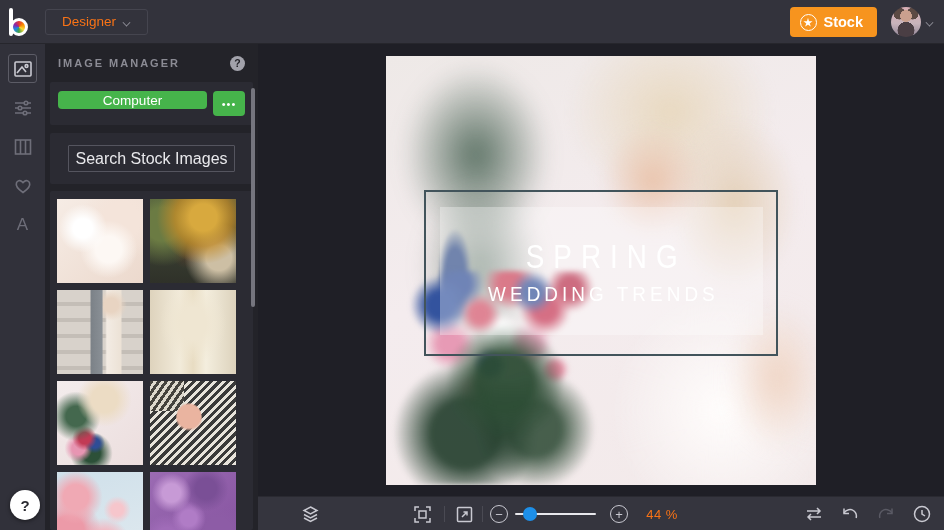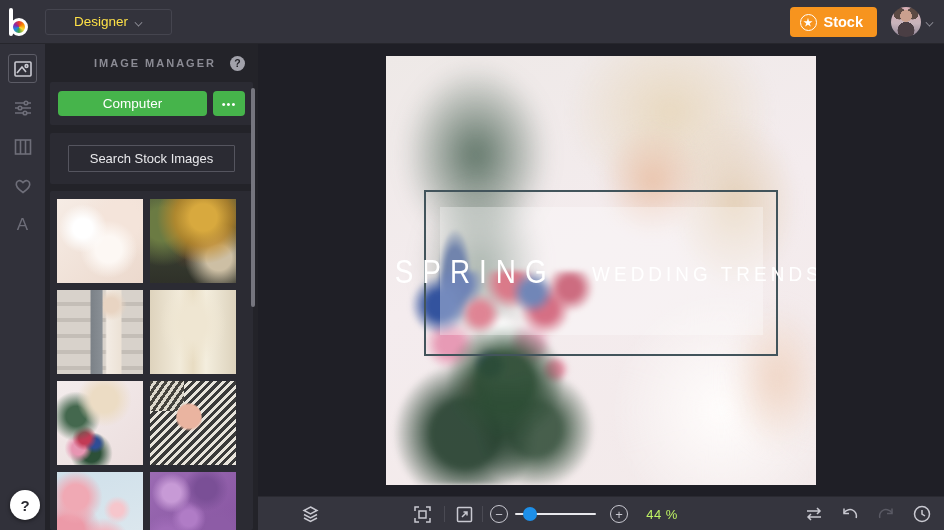--- a/index.html
+++ b/index.html
@@ -8,22 +8,22 @@
   .app { position:relative; width:944px; height:530px; }
 
   
   .topbar { position:absolute; top:0; left:0; width:944px; height:44px;
     background:#33333c; border-bottom:1px solid #26262c; display:flex; align-items:center; z-index:5; }
   .logo { position:relative; width:24px; height:28px; margin-left:9px; cursor:pointer; }
   .logo .stem { position:absolute; left:0; top:0; width:4px; height:28px; background:#fff; border-radius:2px; }
   .logo .wheel { position:absolute; left:1px; bottom:0; width:18px; height:18px; border-radius:50%;
     border:3.5px solid #fff;
     background:conic-gradient(#e53935,#fb8c00,#fdd835,#43a047,#1e88e5,#8e24aa,#e53935); }
-  .tb-btn { height:26px; display:inline-flex; align-items:center; gap:7px; padding:0 28px;
-    border:1px solid #45454f; border-radius:3px; color:#fde047; font-size:13.5px; cursor:pointer; background:transparent; }
+  .tb-btn { height:26px; display:inline-flex; align-items:center; gap:7px; padding:0 16px;
+    border:1px solid #45454f; border-radius:3px; color:#f97316; font-size:13.5px; cursor:pointer; background:transparent; }
   .designer { margin-left:12px; }
   .center-group { position:absolute; left:434px; top:9px; display:flex; gap:26px; }
   .chev { width:8px; height:8px; display:inline-block; position:relative; }
   .chev::before { content:""; position:absolute; left:0; top:1px; width:6px; height:6px;
     border-right:1.6px solid #9a9aa3; border-bottom:1.6px solid #9a9aa3; transform:rotate(45deg) scale(.8); }
   .right-group { position:absolute; right:10px; top:0; height:44px; display:flex; align-items:center; gap:14px; }
   .plus-btn { height:30px; padding:0 14px 0 10px; background:#f7941e; border-radius:4px;
     display:flex; align-items:center; gap:7px; color:#fff; font-size:14.5px; font-weight:700; cursor:pointer; }
   .star-ring { width:17px; height:17px; border:1.6px solid #fff; border-radius:50%;
     display:flex; align-items:center; justify-content:center; font-size:10px; color:#fff; }
@@ -43,31 +43,31 @@
   .rail-item.active { border:1px solid #5c5c66; color:#c9c9d1; }
   .rail-item svg { stroke:currentColor; fill:none; stroke-width:1.6; }
   .rail-text { font-size:17px; font-weight:400; color:#6e6e79; }
   .help-fab { position:absolute; left:10px; bottom:10px; width:30px; height:30px; background:#fff; border-radius:50%;
     display:flex; align-items:center; justify-content:center; font-weight:700; font-size:15px; color:#2b2b31; cursor:pointer;
     box-shadow:0 1px 4px rgba(0,0,0,.5); }
 
   
   .panel { position:absolute; left:45px; top:44px; width:213px; height:486px; background:#232329; z-index:3; }
   .panel-head { height:38px; display:flex; align-items:center; justify-content:space-between; padding:0 13px; }
-  .panel-title { color:#8b8b94; font-size:11px; font-weight:700; letter-spacing:2px;margin-left:36px; }
+  .panel-title { color:#8b8b94; font-size:11px; font-weight:700; letter-spacing:2px; }
   .help-dot { width:15px; height:15px; border-radius:50%; background:#a2a2ab; color:#232329;
     font-size:10.5px; font-weight:700; display:flex; align-items:center; justify-content:center; cursor:pointer; }
   .section { background:#2b2b33; margin:0 5px 8px; border-radius:2px; padding:9px 8px; }
   .btn-row { display:flex; gap:6px; }
-  .green-btn { flex:1; height:25px; background:#46b44b; border-radius:4px; color:#fff; font-size:13.5px;
+  .green-btn { flex:1; height:18px; background:#46b44b; border-radius:4px; color:#fff; font-size:13.5px;
     display:flex; align-items:center; justify-content:center; cursor:pointer; }
   .more-btn { width:32px; height:25px; background:#46b44b; border-radius:4px; color:#fff; font-size:11px;
     letter-spacing:1px; display:flex; align-items:center; justify-content:center; cursor:pointer; }
   .search-btn { height:27px; margin:3px 10px; border:1px solid #55555f; border-radius:1px; color:#e9e9ec;
-    font-size:13px; display:flex; align-items:center; justify-content:center; cursor:pointer; }
+    font-size:16px; display:flex; align-items:center; justify-content:center; cursor:pointer; }
   .thumbs { position:absolute; left:5px; right:5px; top:147px; bottom:0; background:#2b2b33; border-radius:2px;
     padding:8px 7px; overflow:hidden; }
   .tgrid { display:grid; grid-template-columns:86px 86px; gap:7px; }
   .thumb { width:86px; height:84px; cursor:pointer; overflow:hidden; position:relative; }
   .scrollbar { position:absolute; right:3px; top:44px; width:4px; height:219px; background:#75757e; border-radius:2px; cursor:pointer; }
 
   
   .t1 { background:radial-gradient(circle at 30% 35%, #fff 0 12%, transparent 30%),
     radial-gradient(circle at 60% 60%, #fdf8f4 0 18%, transparent 40%),
     radial-gradient(circle at 75% 25%, #f4e4da 0 20%, transparent 45%),
@@ -140,41 +140,41 @@
       radial-gradient(circle at 24% 34%, #e79ab5 0 5%, transparent 11%),
       radial-gradient(circle at 56% 34%, #e8a9c0 0 5%, transparent 11%),
       radial-gradient(circle at 44% 30%, #ffffff 0 5%, transparent 11%),
       radial-gradient(circle at 34% 56%, #f0b9c9 0 4%, transparent 9%),
       radial-gradient(circle at 66% 46%, #e4899f 0 3%, transparent 7%); }
   .lupine { position:absolute; left:12%; top:40%; width:8%; height:22%; filter:blur(1.5px);
     background:radial-gradient(ellipse at 50% 50%, #2e4a86 0 40%, transparent 70%); border-radius:50%; }
   .frame-rect { position:absolute; left:38px; top:134px; width:354px; height:166px;
     border:2px solid #42545b; cursor:pointer; }
   .overlay-box { position:absolute; left:54px; top:151px; width:323px; height:128px;
-    background:rgba(255,255,255,.32); display:flex; flex-direction:row; align-items:center;
+    background:rgba(255,255,255,.32); display:flex; flex-direction:column; align-items:center;
     justify-content:center; cursor:pointer; }
   .ov-title { color:#fff; font-size:34px; letter-spacing:11px; padding-left:11px; font-weight:400;
     transform:scaleX(.82); white-space:nowrap; }
   .ov-sub { color:#fff; font-size:21px; letter-spacing:4.5px; padding-left:4.5px; margin-top:6px;
     transform:scaleX(.9); white-space:nowrap; }
 
   
   .toolbar { position:absolute; left:258px; top:496px; width:686px; height:34px; background:#35353e;
     border-top:1px solid #2a2a31; }
   .tool { position:absolute; top:0; height:34px; display:flex; align-items:center; justify-content:center;
     color:#c9c9d1; cursor:pointer; }
   .tool svg { stroke:currentColor; fill:none; stroke-width:1.5; }
   .tool.dim { color:#5a5a64; }
   .sep { position:absolute; top:9px; width:1px; height:16px; background:#4a4a53; }
   .zoom-track { position:absolute; left:257px; top:16px; width:81px; height:2px; background:#e8e8ec; border-radius:1px; cursor:pointer; }
   .zoom-thumb { position:absolute; left:8px; top:-6px; width:14px; height:14px; border-radius:50%; background:#1d8fe8; cursor:grab; }
   .round-btn { width:18px; height:18px; border:1.4px solid #c9c9d1; border-radius:50%; font-size:13px;
     display:flex; align-items:center; justify-content:center; color:#c9c9d1; }
   .zoom-label { position:absolute; left:638px; top:0; width:44px; height:34px; display:flex; align-items:center;
-    justify-content:center; color:#bef264; font-size:13px; letter-spacing:.5px; }
+    justify-content:center; color:#f97316; font-size:13px; letter-spacing:.5px; }
 </style>
 </head>
 <body>
 
 <div class="app">
 
   <div class="topbar">
     <div class="logo">
       <div class="stem"></div>
       <div class="wheel"></div>

